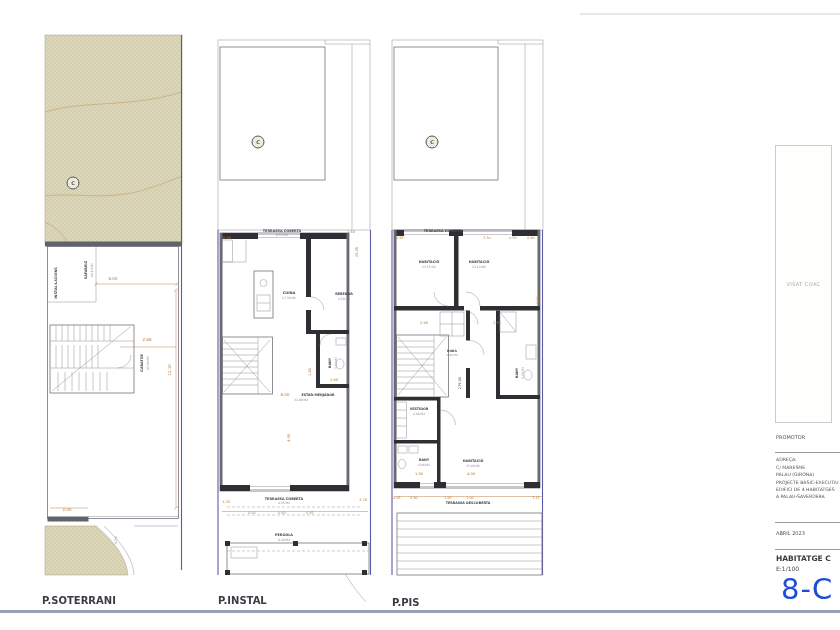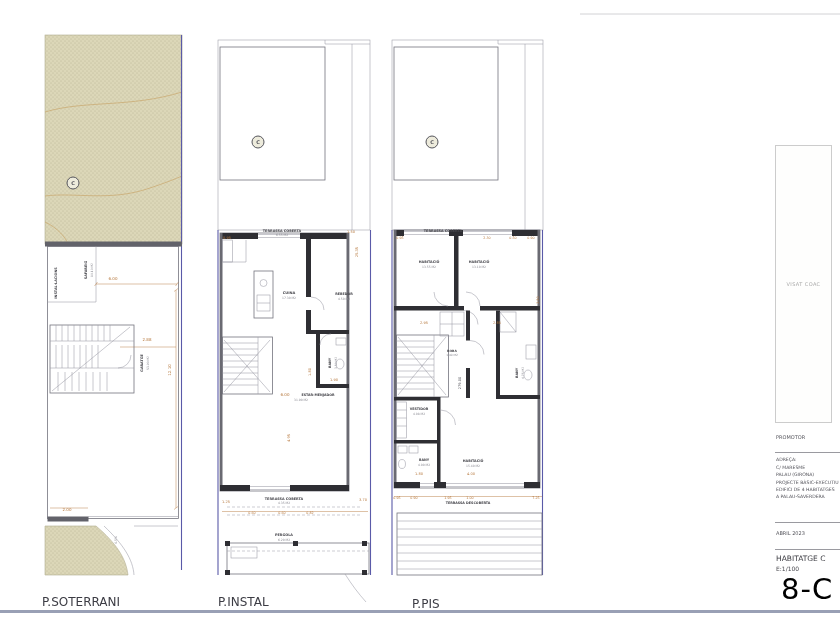--- a/index.html
+++ b/index.html
@@ -21,33 +21,33 @@
 
   
   .lbl{font-family:"DejaVu Sans",sans-serif;text-anchor:middle;}
   .lbl-room{fill:#46464c;font-weight:600;}
   .lbl-area{fill:#8a8a92;}
   .lbl-dim{fill:#b5763a;}
   .lbl-note{fill:#4a4a52;}
   .lbl-marker{fill:#55555c;font-weight:700;}
 
   
-  .plan-footer{position:absolute;font-size:12px;font-weight:400;color:#3c3c44;white-space:nowrap;}
+  .plan-footer{position:absolute;font-size:10px;font-weight:700;color:#3c3c44;white-space:nowrap;}
 
   
   .tb{position:absolute;white-space:nowrap;color:#55555c;}
   .tb-visat-box{left:775px;top:145px;width:55px;height:276px;border:1px solid #cccccc;
       display:flex;align-items:center;justify-content:center;background:#fefefd;}
   .tb-visat-text{font-size:5px;color:#a8a8a8;letter-spacing:.4px;}
   .tb-sm{font-size:5px;}
   .tb-xs{font-size:4.6px;}
   .tb-rule{position:absolute;left:775px;width:65px;border-top:1px solid #9a9aa0;height:0;}
-  .tb-dwelling{left:776px;top:554px;font-size:7.5px;font-weight:400;color:#3a3a40;}
+  .tb-dwelling{left:776px;top:554px;font-size:7.5px;font-weight:700;color:#3a3a40;}
   .tb-scale{left:776px;top:565px;font-size:6px;color:#4a4a50;}
-  .tb-number{left:781px;top:572px;font-size:29px;color:#000000;letter-spacing:1px;}
+  .tb-number{left:781px;top:572px;font-size:29px;color:#1d4ed8;letter-spacing:1px;}
 </style>
 </head>
 <body>
 
 <div class="sheet">
 
   <svg width="840" height="630" viewBox="0 0 840 630">
     <defs>
       <pattern id="dots" width="4" height="4" patternUnits="userSpaceOnUse">
         <rect width="4" height="4" fill="#dcd7b8"></rect>
@@ -352,21 +352,21 @@
         <text x="414" y="499" class="lbl lbl-dim" font-size="3.3">0.90</text>
         <text x="448" y="499" class="lbl lbl-dim" font-size="3.3">1.95</text>
         <text x="470" y="499" class="lbl lbl-dim" font-size="3.3">1.00</text>
         <text x="536" y="499" class="lbl lbl-dim" font-size="3.3">7.25</text>
         <text x="468" y="504" class="lbl lbl-room" font-size="3.3">TERRASSA DESCOBERTA</text>
       </g>
     </svg>
 
   <span class="plan-footer" style="left:42px;top:595px">P.SOTERRANI</span>
   <span class="plan-footer" style="left:218px;top:595px">P.INSTAL</span>
-  <span class="plan-footer" style="left:412px;top:597px">P.PIS</span>
+  <span class="plan-footer" style="left:392px;top:597px">P.PIS</span>
 
   <div class="tb tb-visat-box">
     <span class="tb-visat-text">VISAT COAC</span>
   </div>
   <div class="tb tb-sm" style="left:776px;top:434px">PROMOTOR</div>
   <div class="tb-rule" style="top:452px"></div>
   <div class="tb tb-xs" style="left:776px;top:457px">ADREÇA:</div>
   <div class="tb tb-xs" style="left:776px;top:464.5px">C/ MARESME</div>
   <div class="tb tb-xs" style="left:776px;top:472px">PALAU (GIRONA)</div>
   <div class="tb tb-xs" style="left:776px;top:480px">PROJECTE BÀSIC-EXECUTIU</div>

